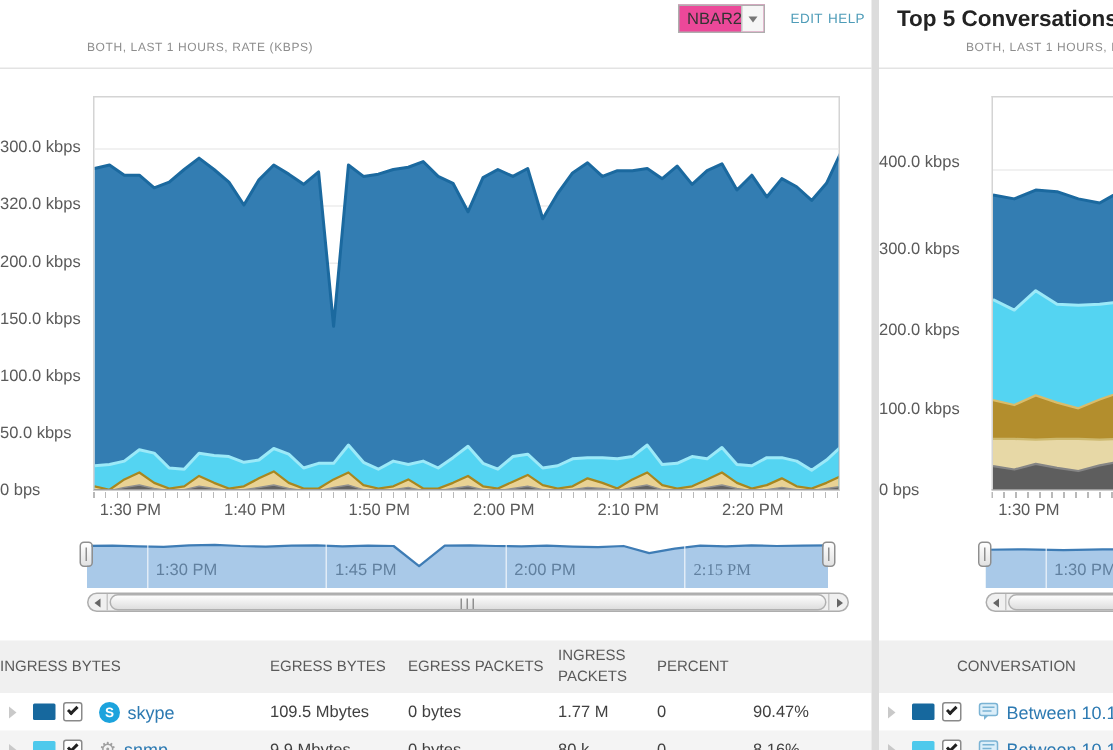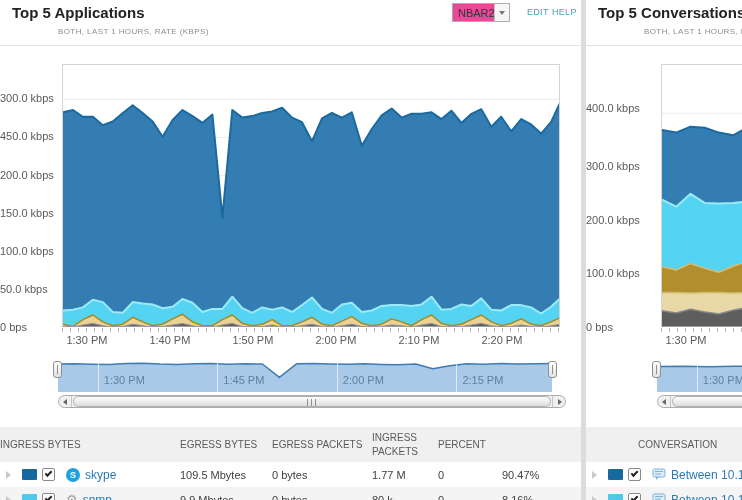--- a/index.html
+++ b/index.html
@@ -98,37 +98,36 @@
   .rowlink{color:#2d7ab2;text-decoration:none;font-size:12px;cursor:pointer;}
   .td{padding-right:22px;}
 </style>
 </head>
 <body>
 
 <div class="app">
 
   <section class="panel panel-left" id="panel-left">
     <header class="phead">
-      <div class="ptitle">Top 5 Applications</div>
       <div class="psub">BOTH, LAST 1 HOURS, RATE (KBPS)</div>
       <div class="controls">
         <div class="selectbox">
           <span class="sval">NBAR2</span>
           <span class="sbtn">
             <span class="chev"></span>
           </span>
         </div>
         <a class="hlink edit">EDIT</a>
         <a class="hlink help">HELP</a>
       </div>
     </header>
 
     <div class="ylabels">
         <div class="ylab" style="top: 28.3043px;">300.0 kbps</div>
-        <div class="ylab" style="top: 66.4203px;">450.0 kbps</div>
+        <div class="ylab" style="top: 66.4203px;">320.0 kbps</div>
         <div class="ylab" style="top: 104.536px;">200.0 kbps</div>
         <div class="ylab" style="top: 142.652px;">150.0 kbps</div>
         <div class="ylab" style="top: 180.768px;">100.0 kbps</div>
         <div class="ylab" style="top: 218.884px;">50.0 kbps</div>
         <div class="ylab" style="top: 257px;">0 bps</div>
       </div>
     <svg class="main-svg" width="498" height="263">
         <line x1="0" y1="34.3" x2="498" y2="34.3" stroke="#ececec" stroke-width="1"></line>
         <line x1="0" y1="72.4" x2="498" y2="72.4" stroke="#ececec" stroke-width="1"></line>
         <line x1="0" y1="110.5" x2="498" y2="110.5" stroke="#ececec" stroke-width="1"></line>
@@ -165,21 +164,21 @@
       <div class="bhandle right">
           <span class="slot"></span>
         </div>
     <div class="bgrid" style="left: 40px;"></div>
         <div class="blab" style="left: 45.8387px;">1:30 PM</div>
         <div class="bgrid" style="left: 159px;"></div>
         <div class="blab" style="left: 165.355px;">1:45 PM</div>
         <div class="bgrid" style="left: 279px;"></div>
         <div class="blab" style="left: 284.871px;">2:00 PM</div>
         <div class="bgrid" style="left: 398px;"></div>
-        <div class="blab" style="left: 404.387px;">2:15 PM</div>
+        <div class="blab" style="left: 404.387px; font-family: Liberation Serif, serif;">2:15 PM</div>
       </div>
 
     <div class="hscroll">
       <span class="sarrow left">
           <span class="tri-l"></span>
         </span>
       <span class="sthumb">
         <span class="grip">
             <span class="gripline"></span>
             <span class="gripline"></span>

